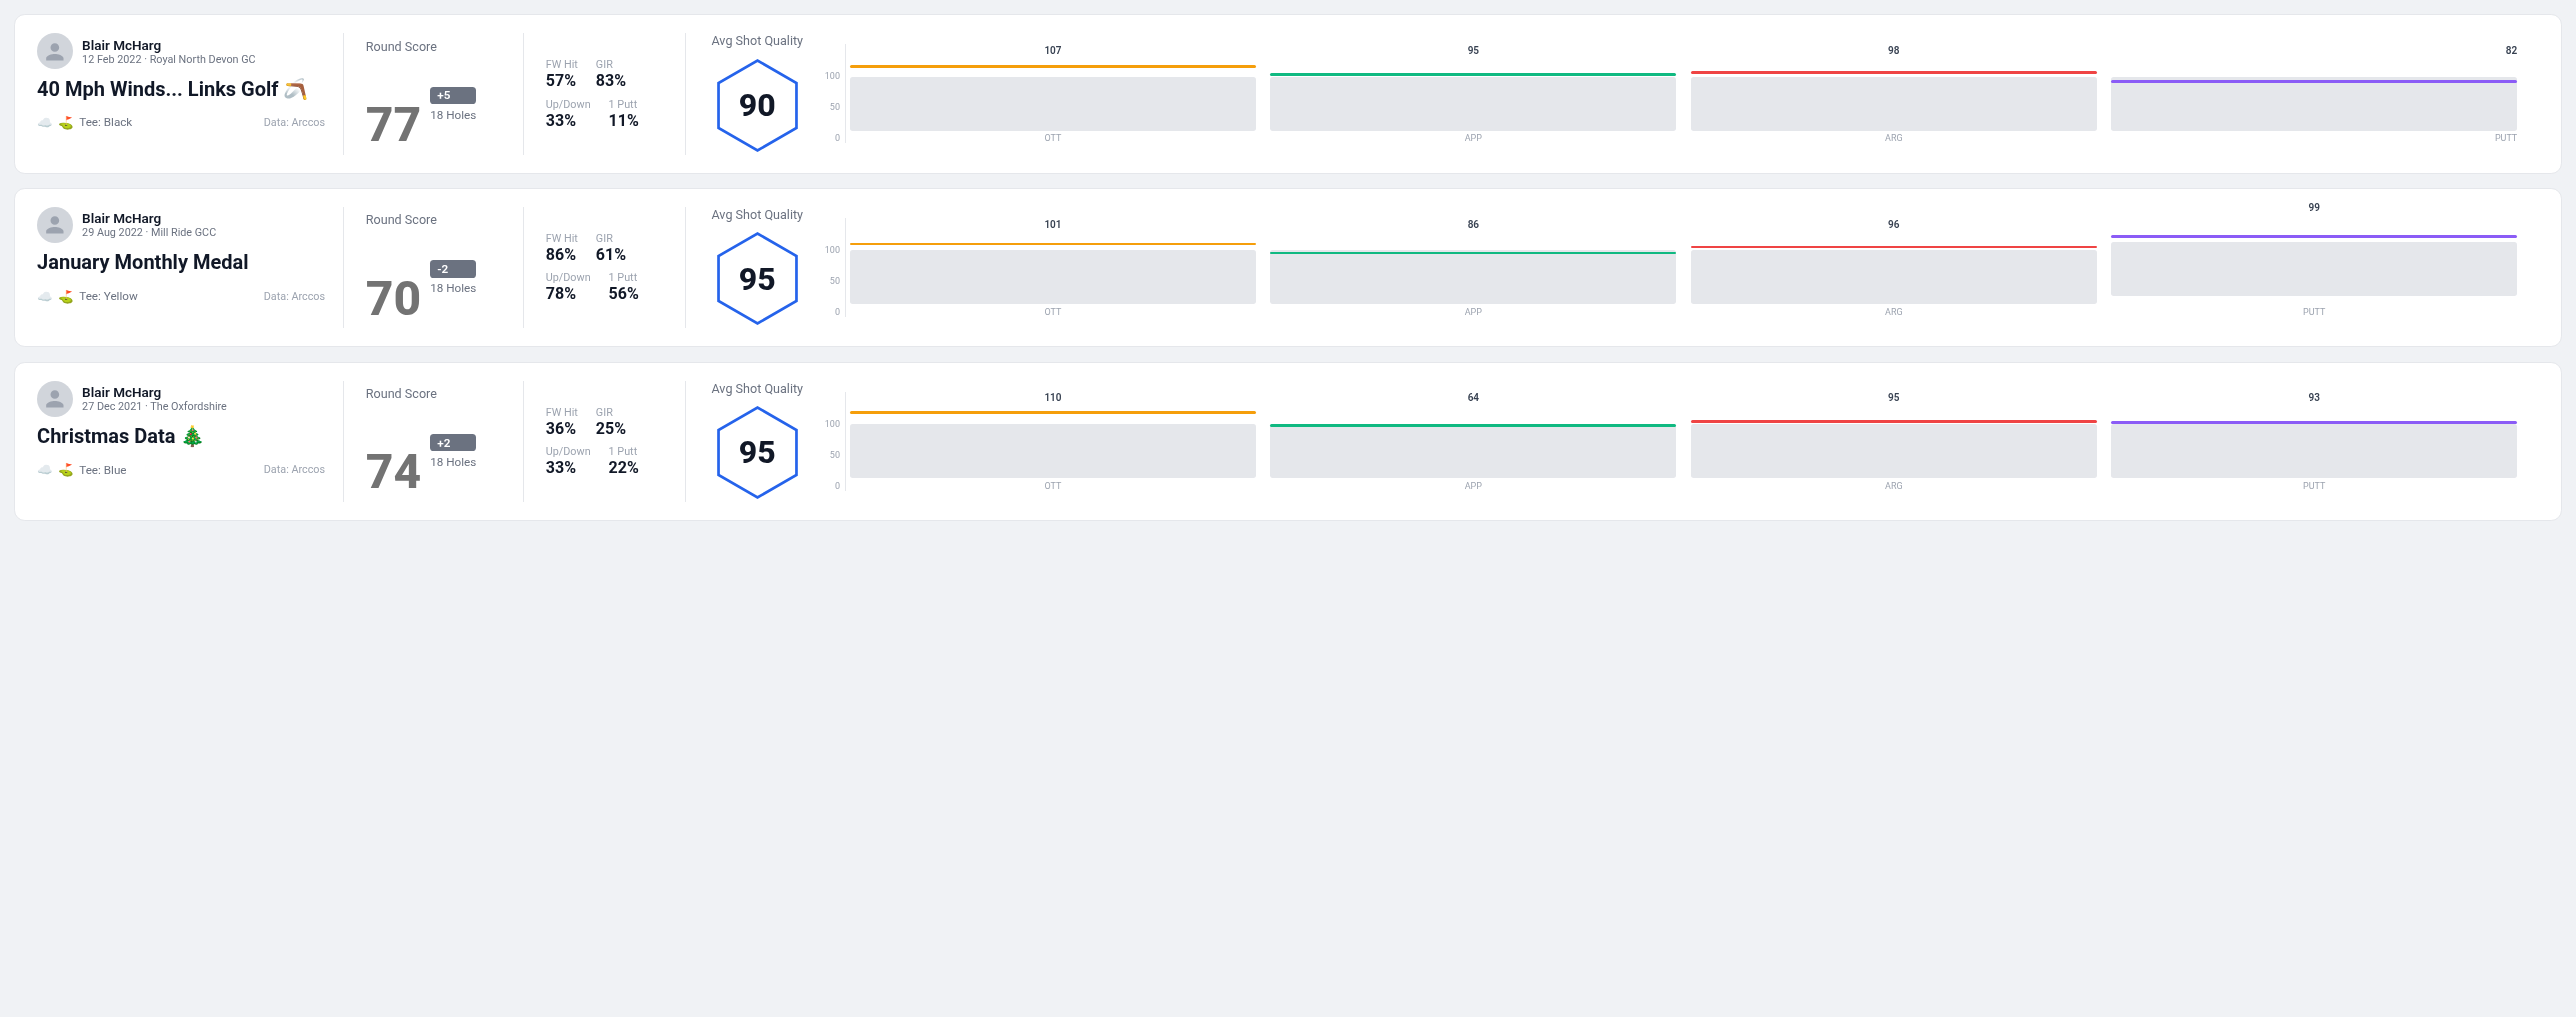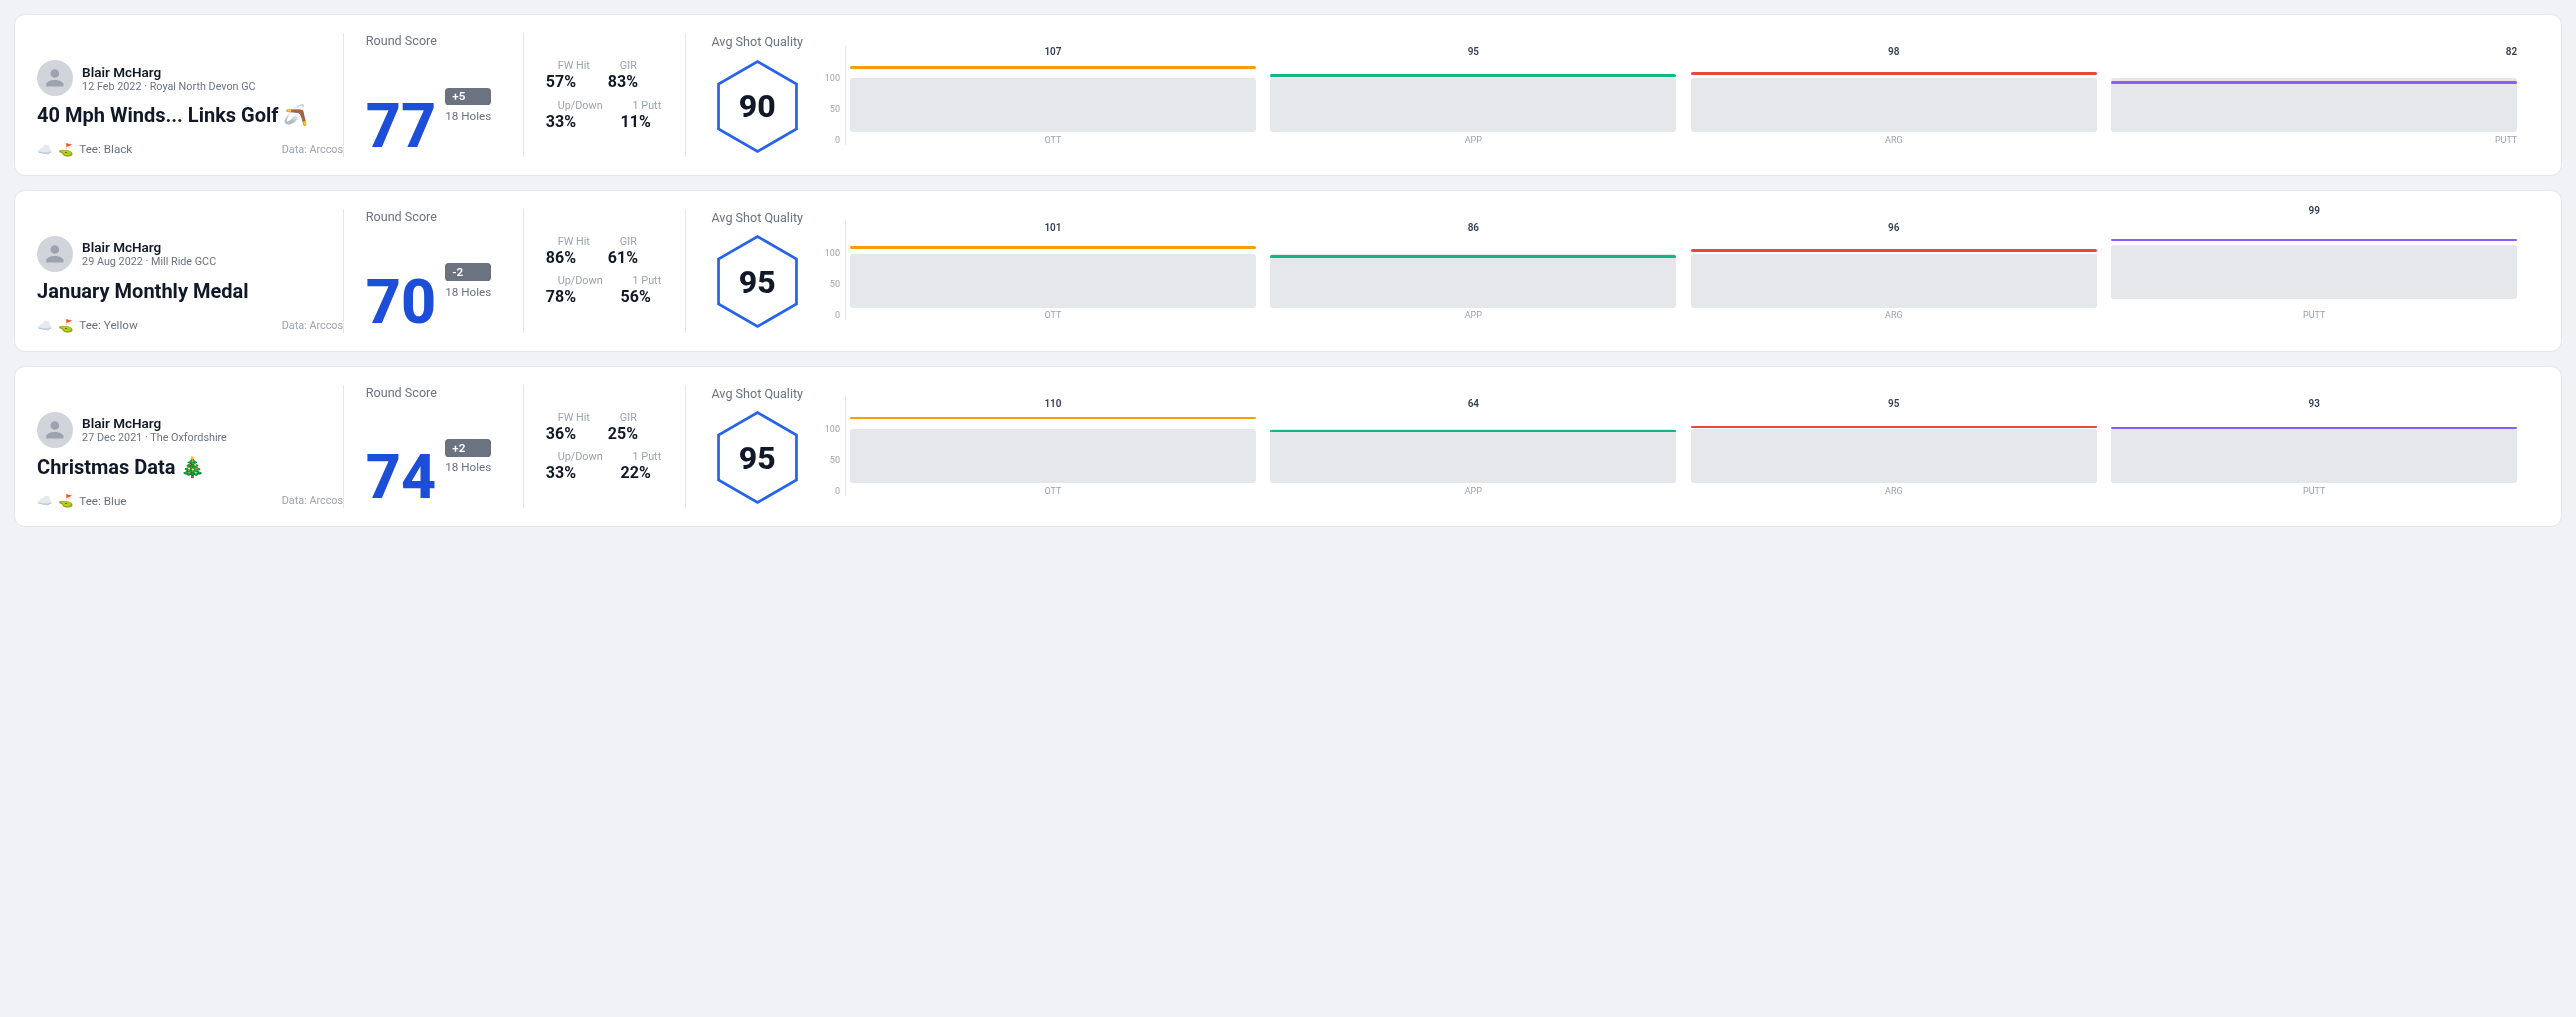--- a/index.html
+++ b/index.html
@@ -19,21 +19,22 @@
       display: flex;
       align-items: stretch;
       gap: 0;
     }
 
     .left-section {
       width: 307px;
       flex-shrink: 0;
       display: flex;
       flex-direction: column;
-      justify-content: flex-end;
+      justify-content: flex-start;
+      padding-right: 18px;
       border-right: 0.9px solid #e5e7eb;
     }
 
     .user-row {
       display: flex;
       align-items: center;
       gap: 9px;
       margin-bottom: 7.2px;
     }
 
@@ -112,23 +113,23 @@
       margin-bottom: 5.4px;
     }
 
     .score-main {
       display: flex;
       align-items: center;
       gap: 9px;
     }
 
     .score-number {
-      font-size: 61px;
+      font-size: 48px;
       font-weight: 800;
-      color: #1d4ed8;
+      color: #737373;
       line-height: 1;
       margin-top: 42px;
     }
 
     .score-detail {
       display: flex;
       flex-direction: column;
       gap: 3.6px;
     }
 
@@ -166,21 +167,20 @@
     }
 
     .stat-item {
       display: flex;
       flex-direction: column;
     }
 
     .stat-label {
       font-size: 10.8px;
       color: #9ca3af;
-      margin-left: 12px;
     }
 
     .stat-value {
       font-size: 16px;
       font-weight: 700;
       color: #111827;
     }
 
     
     .quality-section {

